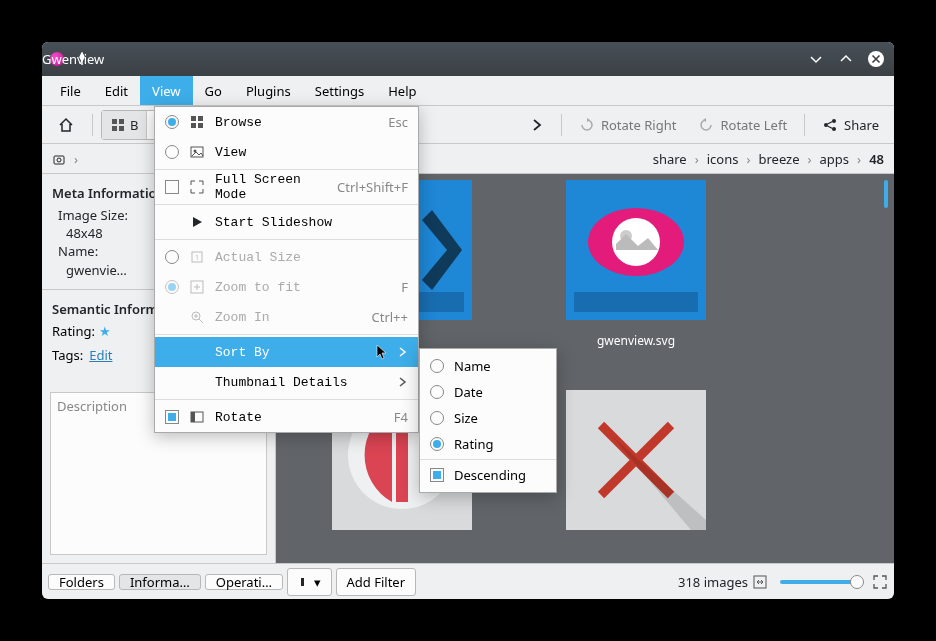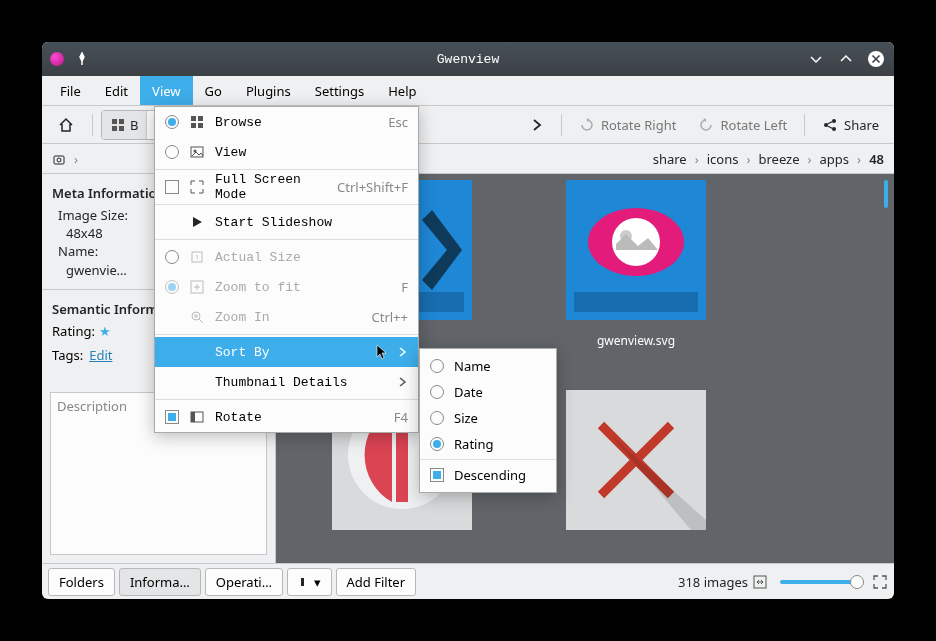--- a/index.html
+++ b/index.html
@@ -1,20 +1,20 @@
 <!DOCTYPE html>
 <html><head>
 <meta charset="utf-8">
 <style>
 * { box-sizing: border-box; margin: 0; padding: 0; font-family: "Noto Sans", "Segoe UI", sans-serif; }
 body { background: #000; width: 936px; height: 641px; position: relative; }
 .window { position: absolute; top: 42px; left: 42px; width: 852px; height: 557px; background: #eff0f1; border-radius: 6px; overflow: hidden; box-shadow: 0 12px 40px rgba(0,0,0,0.5), 0 0 0 1px rgba(0,0,0,0.2); }
 .titlebar { height: 34px; background: linear-gradient(to bottom, #475057, #3b4045); display: flex; align-items: center; padding: 0 8px; color: #fff; font-size: 13px; position: relative; }
 .titlebar-left { display: flex; align-items: center; gap: 8px; }
-.titlebar-center { position: absolute; left: 0; right: 0; text-align: center; pointer-events: none; font-family: Liberation Mono, monospace; }
+.titlebar-center { position: absolute; left: 0; right: 0; text-align: left; pointer-events: none; }
 .titlebar-right { margin-left: auto; display: flex; align-items: center; gap: 10px; }
 .titlebar-btn { width: 20px; height: 20px; display: flex; align-items: center; justify-content: center; cursor: pointer; }
 .pin-dot { width: 14px; height: 14px; border-radius: 50%; background: radial-gradient(circle at 35% 35%, #f84bd0, #c11388); }
 .menubar { height: 30px; display: flex; align-items: stretch; padding: 0 6px; font-size: 13px; border-bottom: 1px solid #c8c8c8; }
 .menu-item { padding: 0 12px; display: flex; align-items: center; cursor: pointer; }
 .menu-item.active { background: #3daee9; color: #fff; }
 .toolbar { height: 38px; display: flex; align-items: center; padding: 0 6px; border-bottom: 1px solid #c8c8c8; gap: 4px; }
 .tb-btn { height: 30px; padding: 0 8px; display: flex; align-items: center; gap: 6px; border: 1px solid transparent; border-radius: 3px; font-size: 13px; cursor: pointer; color: #777; }
 .tb-btn.enabled { color: #232629; }
 .tb-sep { width: 1px; height: 22px; background: #c8c8c8; margin: 0 4px; }
@@ -29,21 +29,21 @@
 .section-h { font-weight: 600; margin-top: 4px; margin-bottom: 4px; color: #232629; }
 .meta-row { margin-left: 6px; color: #232629; line-height: 1.4; }
 .divider { height: 1px; background: #c8c8c8; margin: 10px -10px; }
 .link { color: #2980b9; text-decoration: underline; cursor: pointer; }
 .star { color: #3daee9; }
 .desc-box { position: absolute; left: 8px; right: 8px; top: 218px; bottom: 8px; border: 1px solid #c8c8c8; background: #fcfcfc; padding: 4px 6px; color: #888; font-size: 13px; }
 .content { flex: 1; background: #616569; position: relative; overflow: hidden; padding: 8px; }
 .thumb { position: absolute; width: 140px; height: 140px; display: flex; align-items: center; justify-content: center; }
 .thumb-label { position: absolute; top: 152px; color: #fff; font-size: 12px; width: 140px; text-align: center; }
 .bottombar { height: 36px; display: flex; align-items: center; padding: 0 6px; border-top: 1px solid #c8c8c8; gap: 4px; font-size: 13px; }
-.bb-tab { height: 28px; padding: 0 10px; display: flex; align-items: center; border: 1px solid #b8b8b8; background: #fcfcfc; border-radius: 3px; cursor: pointer; text-align: center; }
+.bb-tab { height: 16px; padding: 0 10px; display: flex; align-items: center; border: 1px solid #b8b8b8; background: #fcfcfc; border-radius: 3px; cursor: pointer; text-align: center; }
 .bb-tab.active { background: #e4e5e7; }
 .bb-btn { height: 28px; padding: 0 10px; display: flex; align-items: center; border: 1px solid #b8b8b8; background: #fcfcfc; border-radius: 3px; cursor: pointer; gap: 4px; }
 .bb-status { flex: 1; text-align: right; color: #232629; }
 .slider { width: 80px; height: 4px; background: #3daee9; border-radius: 2px; position: relative; margin: 0 8px; }
 .slider-handle { position: absolute; right: -4px; top: -5px; width: 14px; height: 14px; border-radius: 50%; background: #fcfcfc; border: 1px solid #888; }
 .dropdown { position: absolute; background: #fcfcfc; border: 1px solid #aaa; box-shadow: 0 4px 16px rgba(0,0,0,0.25); font-size: 13px; }
 .dd-main { top: 64px; left: 112px; width: 265px; }
 .dd-row { height: 30px; display: flex; align-items: center; padding: 0 10px; gap: 10px; cursor: pointer; position: relative; }
 .dd-row.hl { background: #3daee9; color: #fff; }
 .dd-row.disabled { color: #aaa; }

